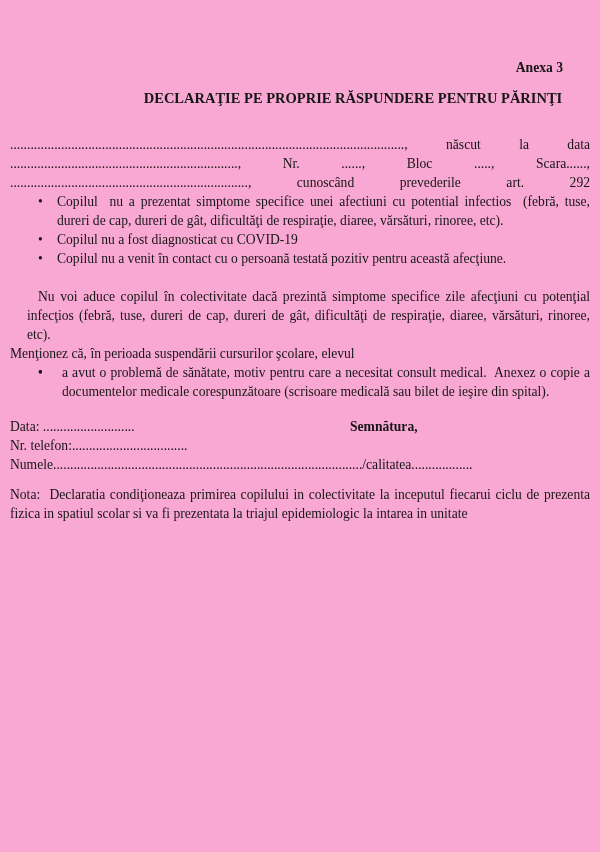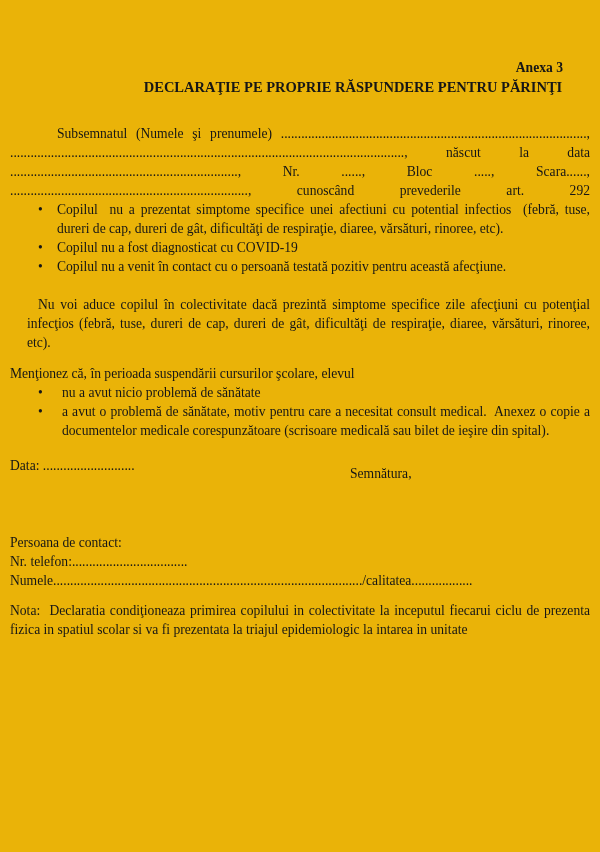--- a/index.html
+++ b/index.html
@@ -2,64 +2,63 @@
 <html><head>
 <meta charset="utf-8">
 <style>
   html, body { margin: 0; padding: 0; background: #ffffff; }
   body {
     width: 600px; height: 852px; overflow: hidden;
     font-family: "Liberation Serif", "DejaVu Serif", serif;
     font-size: 13.6px; line-height: 19px; color: #161616;
     -webkit-font-smoothing: antialiased;
   }
-  .page { box-sizing: border-box; width: 600px; height: 852px; padding: 58px 10px 0 10px; background: #eab308; }
+  .page { box-sizing: border-box; width: 600px; height: 852px; padding: 58px 10px 0 10px; background: #f9a8d4; }
 
   .anexa { text-align: right; padding-right: 27px; font-weight: bold; height: 19px; }
   .doc-title {
-    margin-top: 1px; margin-left: 106px; text-align: center;
+    margin-top: 12px; margin-left: 106px; text-align: center;
     font-weight: bold; font-size: 14.5px; white-space: nowrap; height: 19px;
   }
 
   .intro { margin-top: 27px; }
   .jline {
     height: 19px; white-space: nowrap;
     text-align: justify; text-align-last: justify;
     overflow: hidden;
   }
   .indent-first { text-indent: 47px; }
   .b { font-weight: bold; }
 
   .bullets { }
   .bullet-item { position: relative; padding-left: 47px; text-align: justify; }
   .bullets-2 .bullet-item { padding-left: 52px; }
   .bullet-item .marker { position: absolute; left: 28px; top: 0; }
 
   .no-bring { margin: 19px 0 0 17px; text-indent: 11px; text-align: justify; }
-  .mention-lead { margin-top: 12px; }
+  .mention-lead { }
 
   .data-row { margin-top: 16px; position: relative; height: 19px; }
-  .semnatura { position: absolute; left: 340px; top: 8px; }
+  .semnatura { position: absolute; left: 340px; top: 0; font-weight: bold; }
 
   .contact-heading { margin-top: 58px; height: 19px; }
   .contact-line { height: 19px; white-space: nowrap; }
 
   .nota { margin-top: 11px; text-align: justify; }
 </style>
 </head>
 <body>
 
 <div class="page">
 
   <div class="anexa">Anexa 3</div>
 
   <div class="doc-title">DECLARAŢIE PE PROPRIE RĂSPUNDERE PENTRU PĂRINŢI</div>
 
   <div class="intro">
-    <div class="jline indent-first"><span>Subsemnatul (Numele şi prenumele) ..........................................................................................,</span></div>
     <div class="jline"><span>...................................................................................................................., născut la data</span></div>
     <div class="jline"><span>..................................................................., Nr. ......, Bloc ....., Scara......,</span></div>
     <div class="jline"><span>......................................................................, cunoscând prevederile art. 292</span></div>
   </div>
 
   <div class="bullets bullets-1">
     <div class="bullet-item">
       <span class="marker">•</span>
       <span class="bullet-text">Copilul&nbsp; nu a prezentat simptome specifice unei afectiuni cu potential infectios&nbsp; (febră, tuse, dureri de cap, dureri de gât, dificultăţi de respiraţie, diaree, vărsături, rinoree, etc).</span>
     </div>
@@ -73,32 +72,30 @@
     </div>
   </div>
 
   <div class="no-bring">Nu voi aduce copilul în colectivitate dacă prezintă simptome specifice zile afecţiuni cu potenţial infecţios (febră, tuse, dureri de cap, dureri de gât, dificultăţi de respiraţie, diaree, vărsături, rinoree, etc).</div>
 
   <div class="mention-lead">Menţionez că, în perioada suspendării cursurilor şcolare, elevul</div>
 
   <div class="bullets bullets-2">
     <div class="bullet-item">
       <span class="marker">•</span>
-      <span class="bullet-text">nu a avut nicio problemă de sănătate</span>
     </div>
     <div class="bullet-item">
       <span class="marker">•</span>
       <span class="bullet-text">a avut o problemă de sănătate, motiv pentru care a necesitat consult medical.&nbsp; Anexez o copie a documentelor medicale corespunzătoare (scrisoare medicală sau bilet de ieşire din spital).</span>
     </div>
   </div>
 
   <div class="data-row">
     <span>Data: ...........................</span>
     <span class="semnatura">Semnătura,</span>
   </div>
 
-  <div class="contact-heading">Persoana de contact:</div>
   <div class="contact-line">Nr. telefon:..................................</div>
   <div class="contact-line">Numele.........................................................................................../calitatea..................</div>
 
   <div class="nota">Nota:&nbsp; Declaratia condiţioneaza primirea copilului in colectivitate la inceputul fiecarui ciclu de prezenta fizica in spatiul scolar si va fi prezentata la triajul epidemiologic la intarea in unitate</div>
 
 </div>
 
 </body></html>

